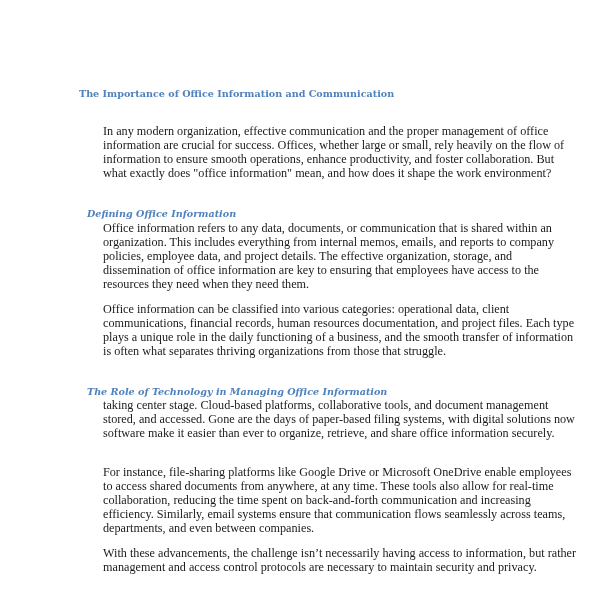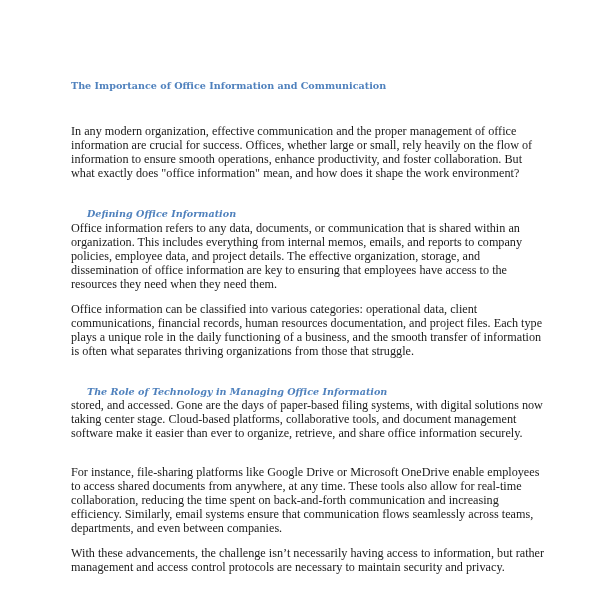--- a/index.html
+++ b/index.html
@@ -16,21 +16,21 @@
     .page {
       position: absolute;
       left: 71px;
       top: 0;
       width: 462px;
     }
     .title {
       position: absolute;
       left: 0;
       top: 80px;
-      margin: 0;
+      margin: 8px;
       font-family: "DejaVu Serif", serif;
       font-weight: bold;
       font-size: 9.6px;
       color: #4f81bd;
       white-space: nowrap;
       letter-spacing: 0;
     }
     .h2 {
       position: absolute;
       left: 0;
@@ -48,20 +48,21 @@
       width: 466px;
       margin: 0;
       font-family: "Liberation Serif", serif;
       font-size: 12.2px;
       line-height: 14px;
       color: #1a1a1a;
     }
     .line {
       display: block;
       white-space: nowrap;
+      margin-left: 32px;
     }
   </style>
 </head>
 <body>
 
 <div class="page">
 
   <h1 class="title">The Importance of Office Information and Communication</h1>
 
   <p class="para" style="top:124px">
@@ -84,22 +85,22 @@
   <p class="para" style="top:302px">
     <span class="line">Office information can be classified into various categories: operational data, client</span>
     <span class="line">communications, financial records, human resources documentation, and project files. Each type</span>
     <span class="line">plays a unique role in the daily functioning of a business, and the smooth transfer of information</span>
     <span class="line">is often what separates thriving organizations from those that struggle.</span>
   </p>
 
   <h2 class="h2" style="top:370px">The Role of Technology in Managing Office Information</h2>
 
   <p class="para" style="top:398px">
+    <span class="line">taking center stage. Cloud-based platforms, collaborative tools, and document management</span>
     <span class="line">stored, and accessed. Gone are the days of paper-based filing systems, with digital solutions now</span>
-    <span class="line">taking center stage. Cloud-based platforms, collaborative tools, and document management</span>
     <span class="line">software make it easier than ever to organize, retrieve, and share office information securely.</span>
   </p>
 
   <p class="para" style="top:465px">
     <span class="line">For instance, file-sharing platforms like Google Drive or Microsoft OneDrive enable employees</span>
     <span class="line">to access shared documents from anywhere, at any time. These tools also allow for real-time</span>
     <span class="line">collaboration, reducing the time spent on back-and-forth communication and increasing</span>
     <span class="line">efficiency. Similarly, email systems ensure that communication flows seamlessly across teams,</span>
     <span class="line">departments, and even between companies.</span>
   </p>

